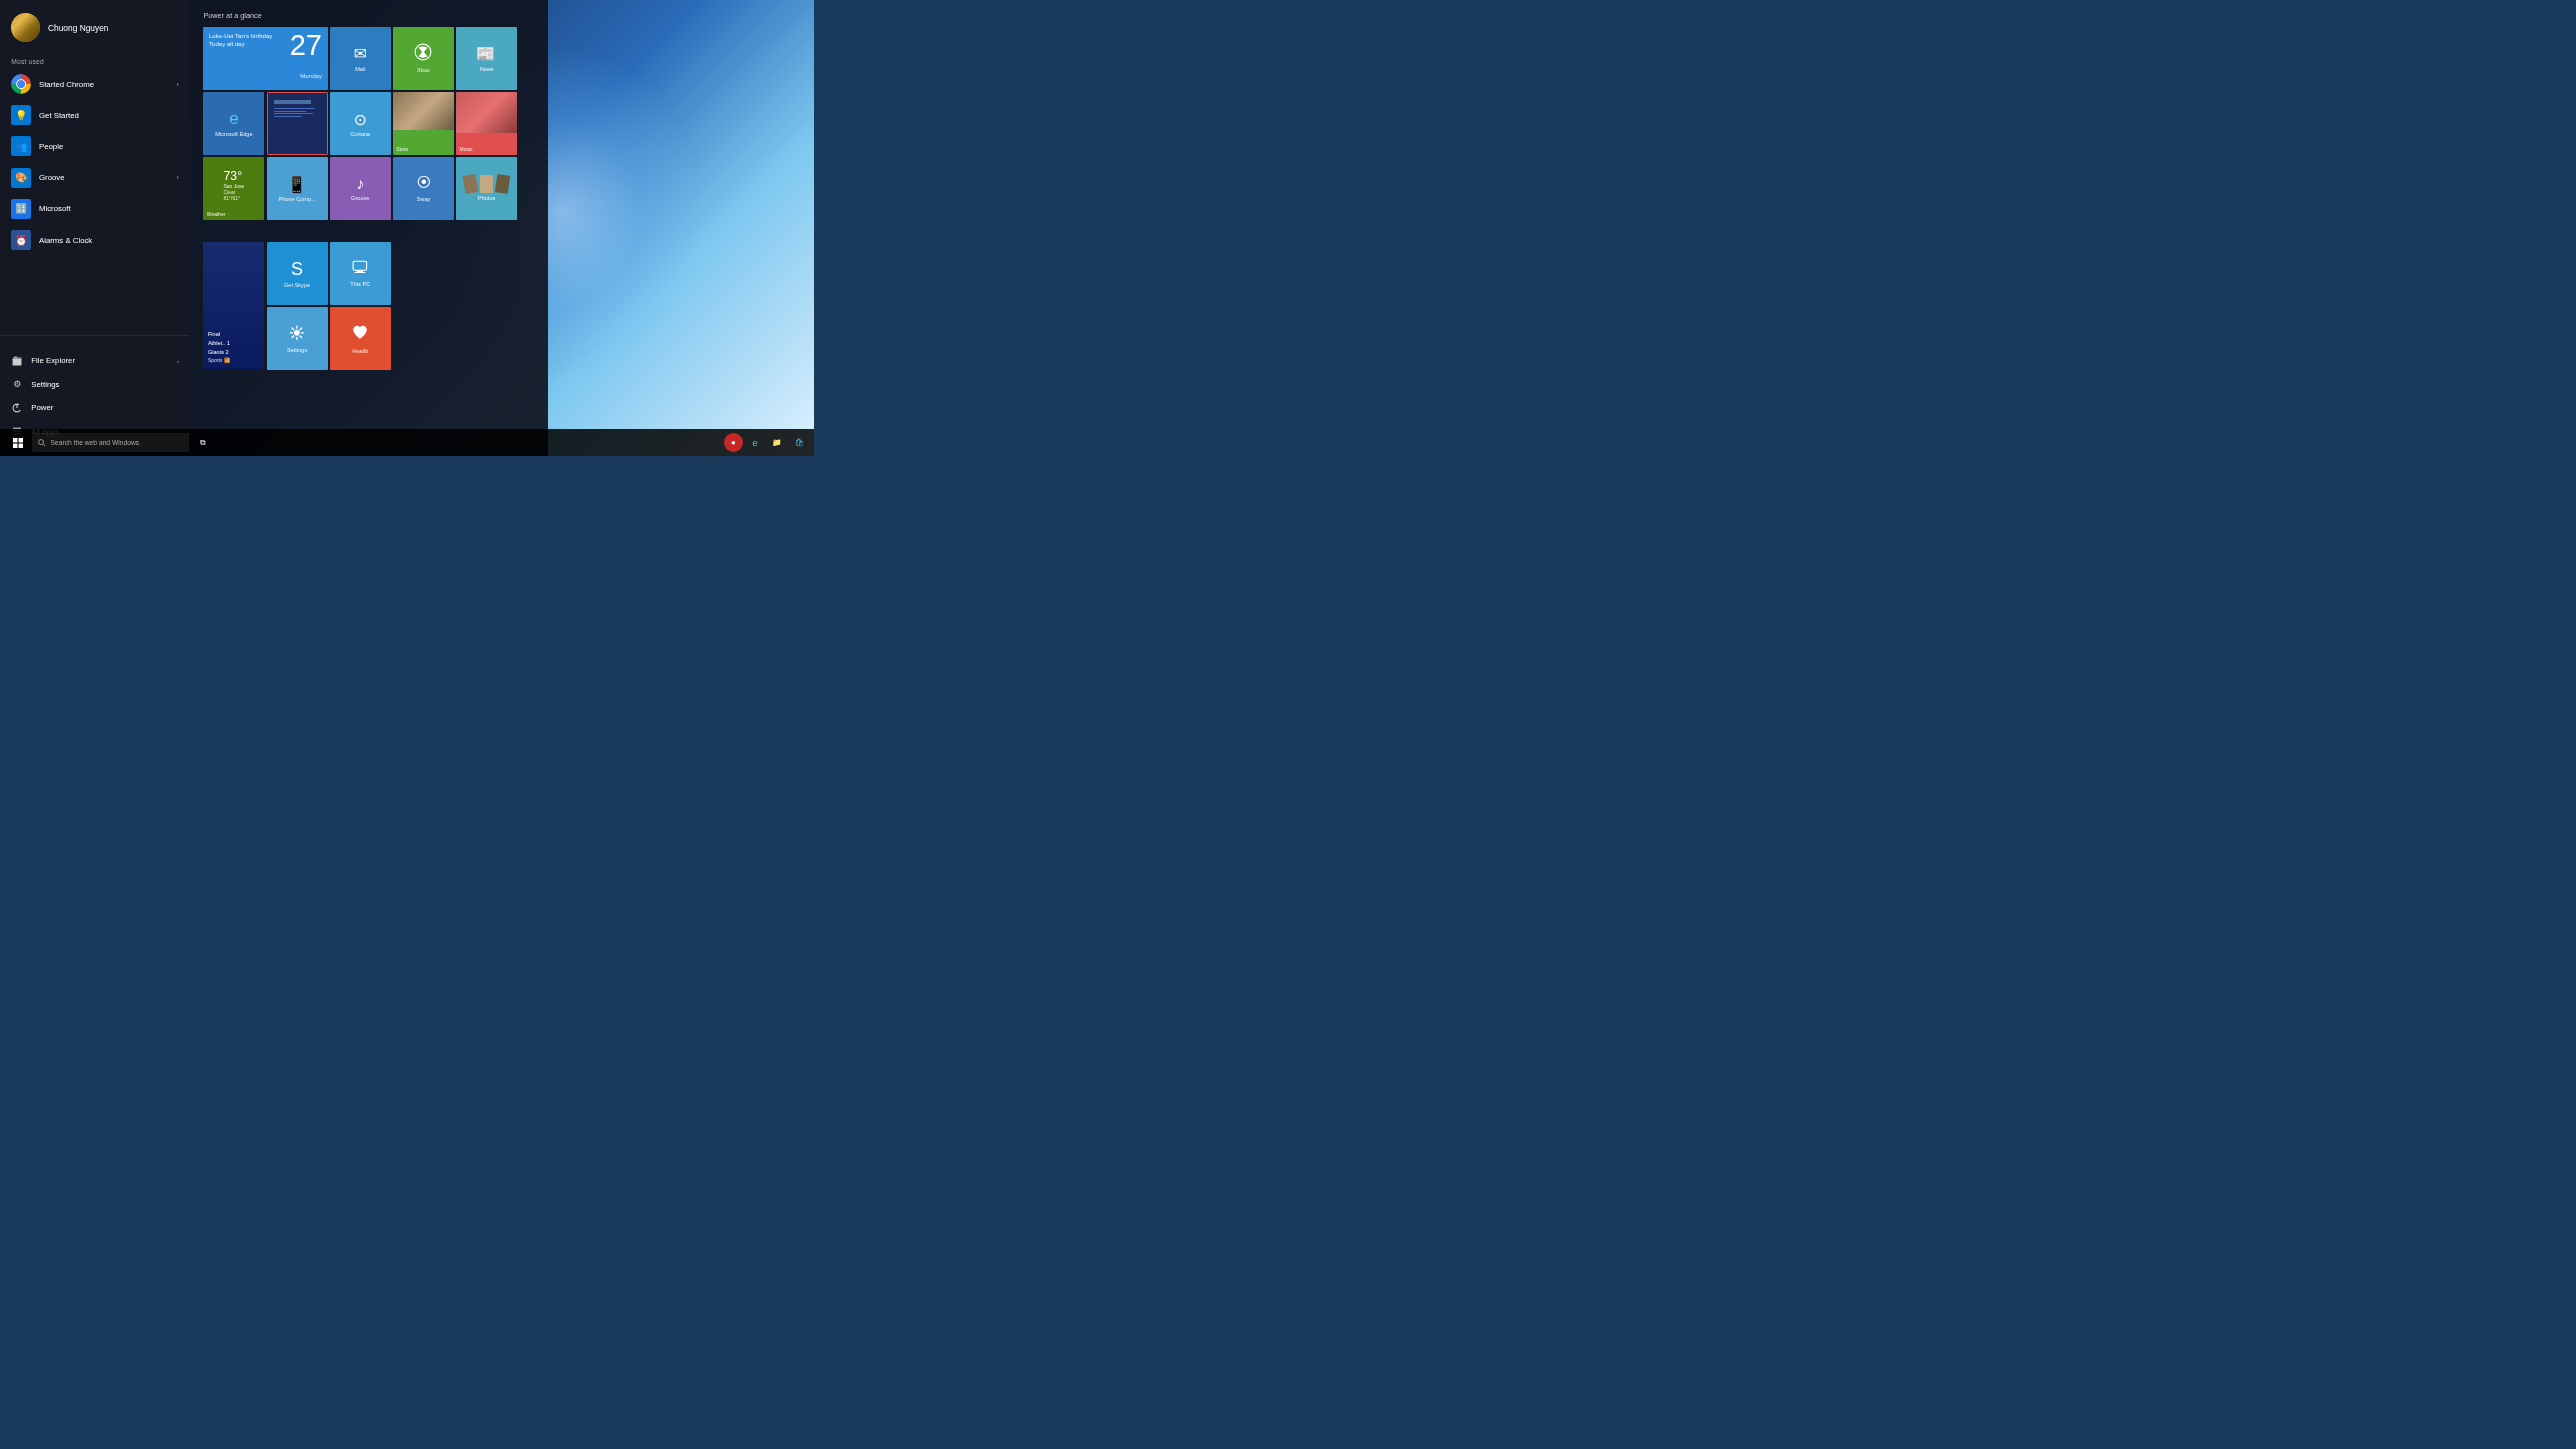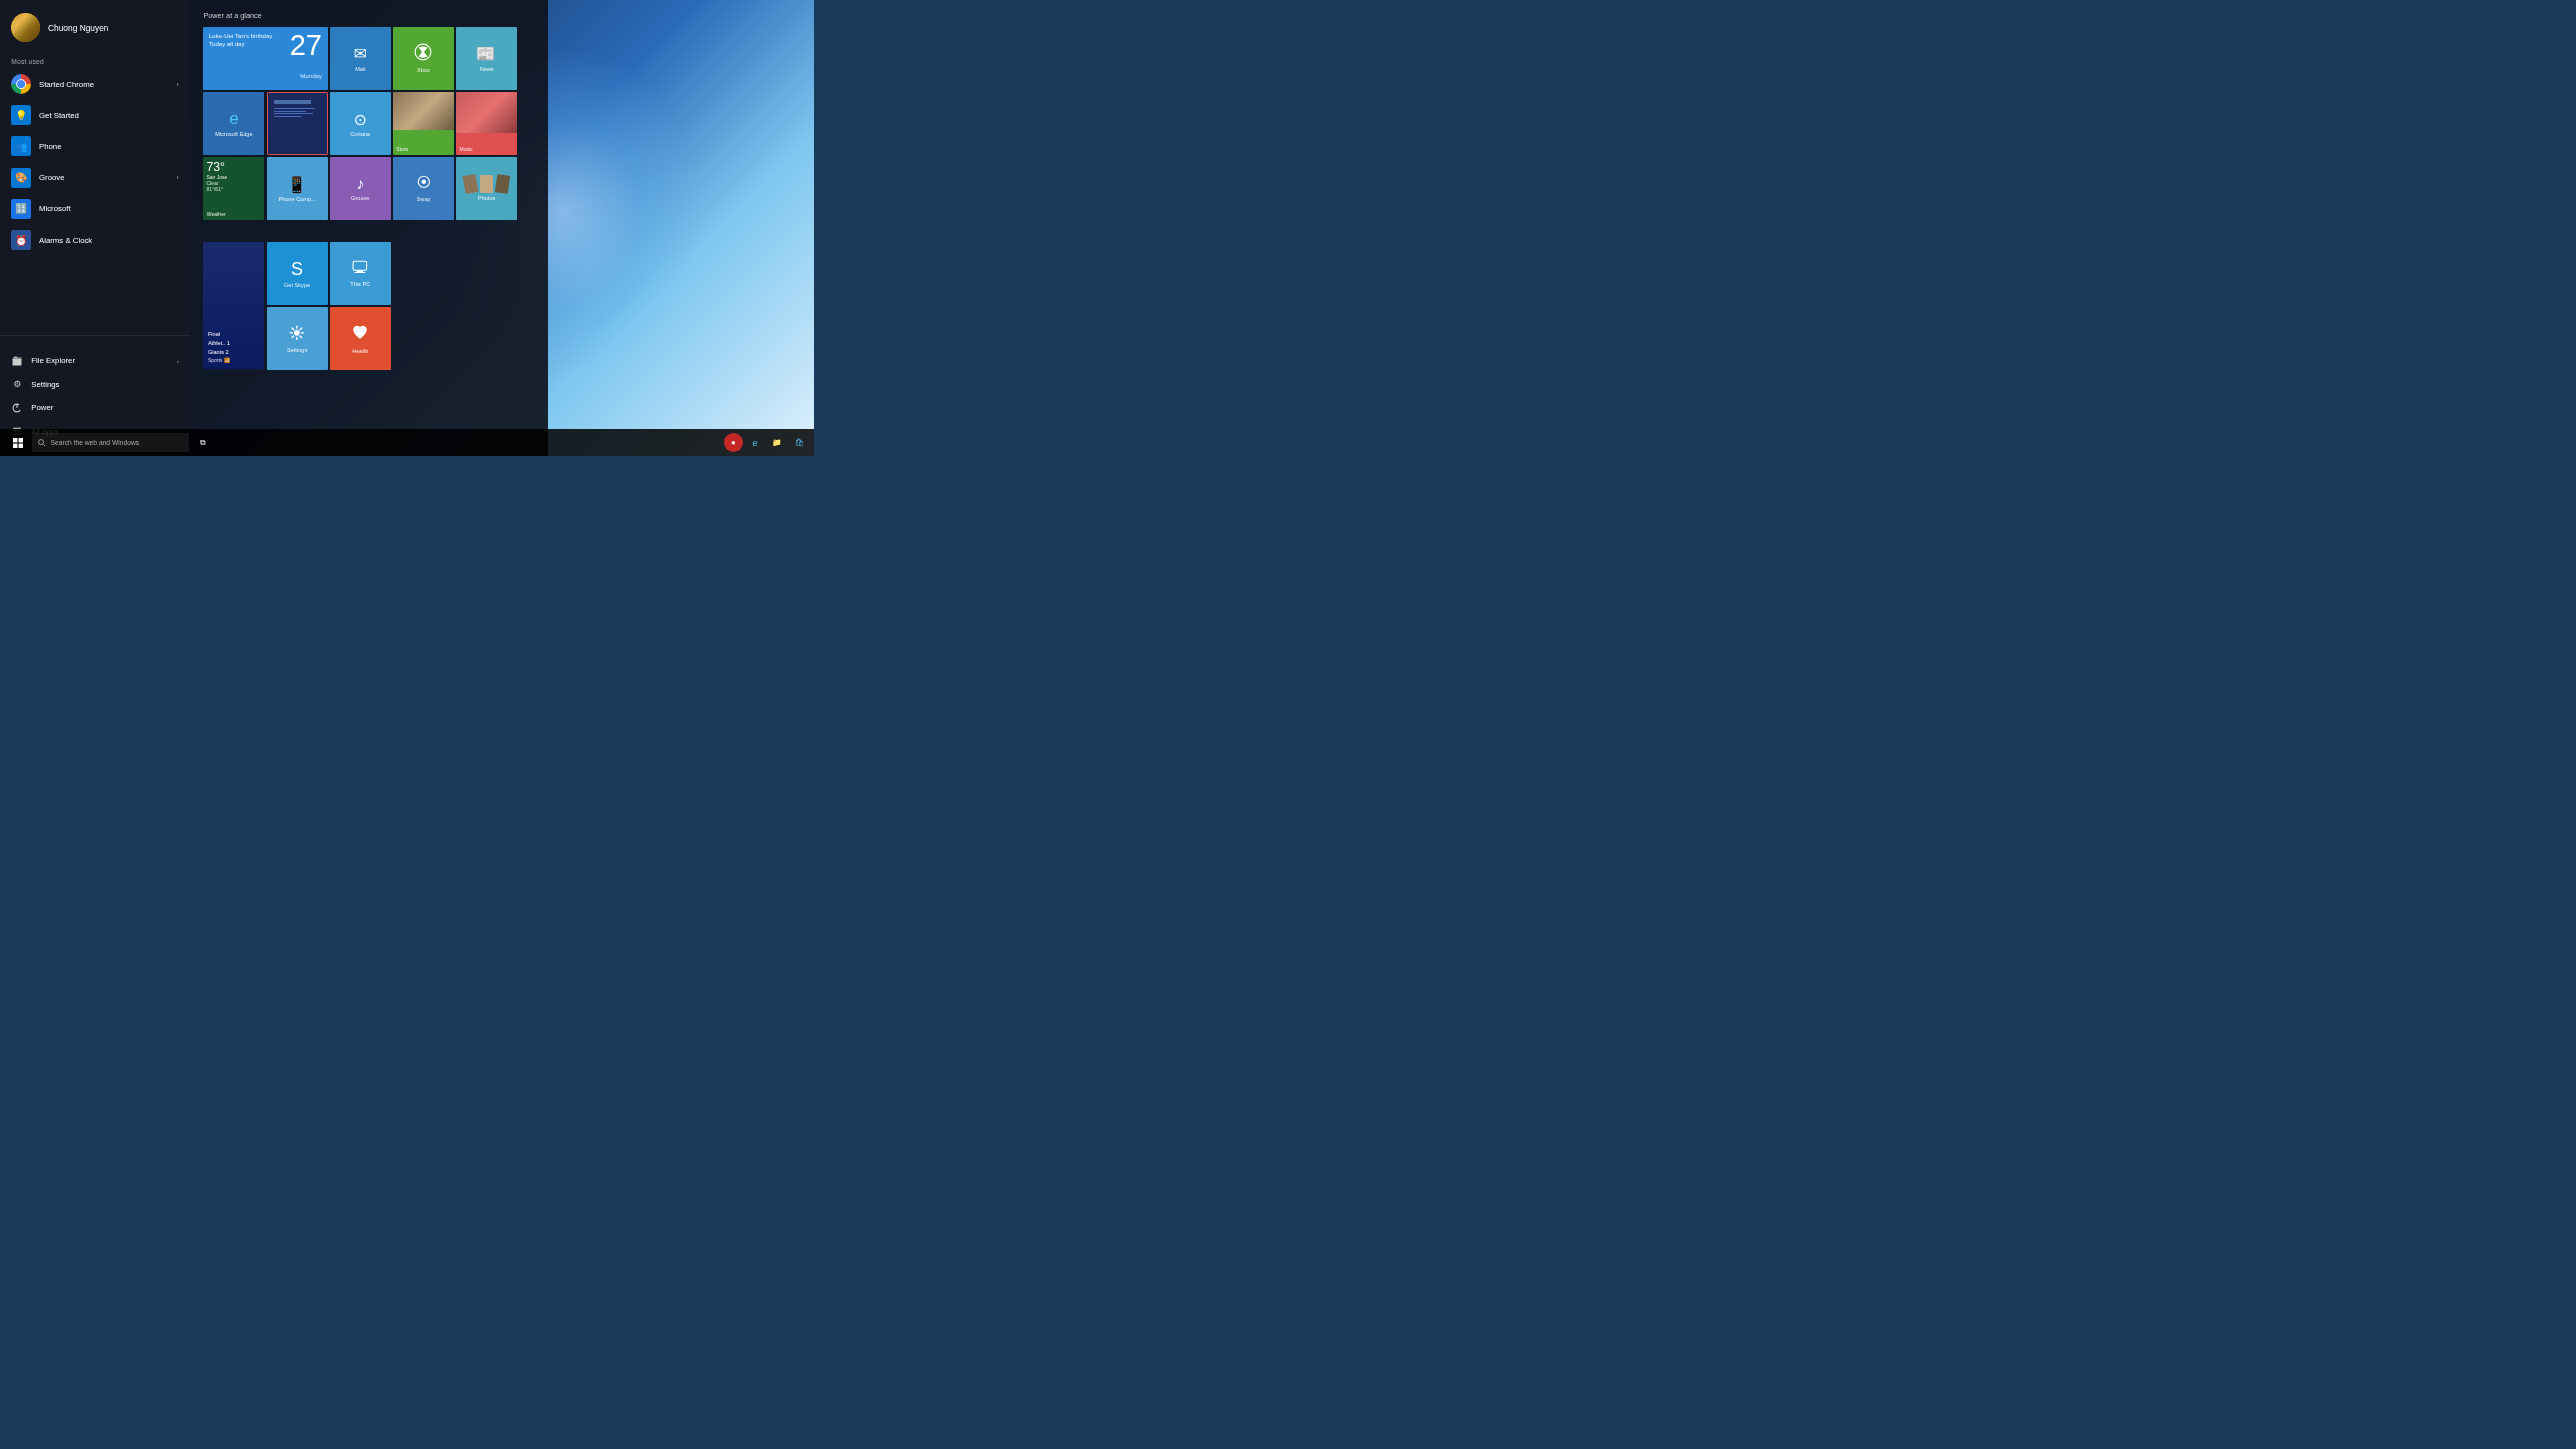--- a/index.html
+++ b/index.html
@@ -324,24 +324,24 @@
       height: 63px;
       background: #e05050;
       position: relative;
     }
 
     
     .tile-weather {
       grid-column: 1;
       grid-row: 3;
       height: 63px;
-      background: #14532d;
-      align-items: flex-start;
+      background: #4d7c0f;
+      align-items: center;
       justify-content: flex-start;
-      padding: 3px;
+      padding: 12px;
     }
 
     .tile-phone {
       grid-column: 2;
       grid-row: 3;
       height: 63px;
       background: #4a9fd4;
       align-items: center;
       justify-content: center;
     }
@@ -611,21 +611,21 @@
         <span class="app-arrow">›</span>
       </div>
 
       <div class="app-item">
         <div class="app-icon get-started" style="font-size:10px;">💡</div>
         <span class="app-label">Get Started</span>
       </div>
 
       <div class="app-item">
         <div class="app-icon people" style="font-size:10px;">👥</div>
-        <span class="app-label">Phone</span>
+        <span class="app-label">People</span>
       </div>
 
       <div class="app-item">
         <div class="app-icon paint" style="font-size:10px; background:#0078d4;">🎨</div>
         <span class="app-label">Groove</span>
         <span class="app-arrow">›</span>
       </div>
 
       <div class="app-item">
         <div class="app-icon calculator" style="font-size:10px;">🔢</div>

